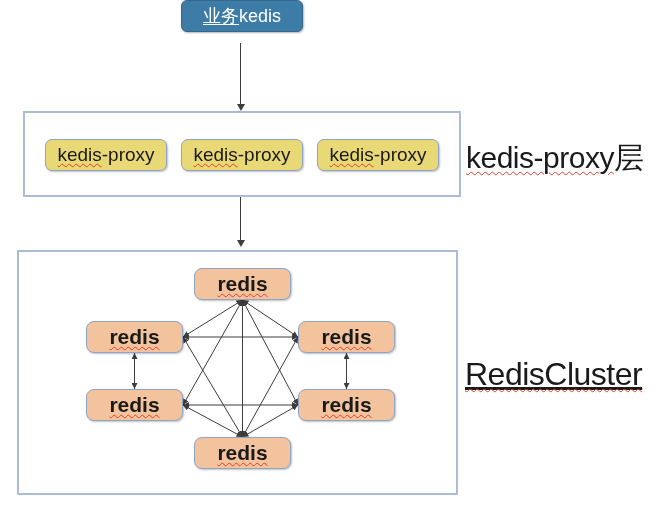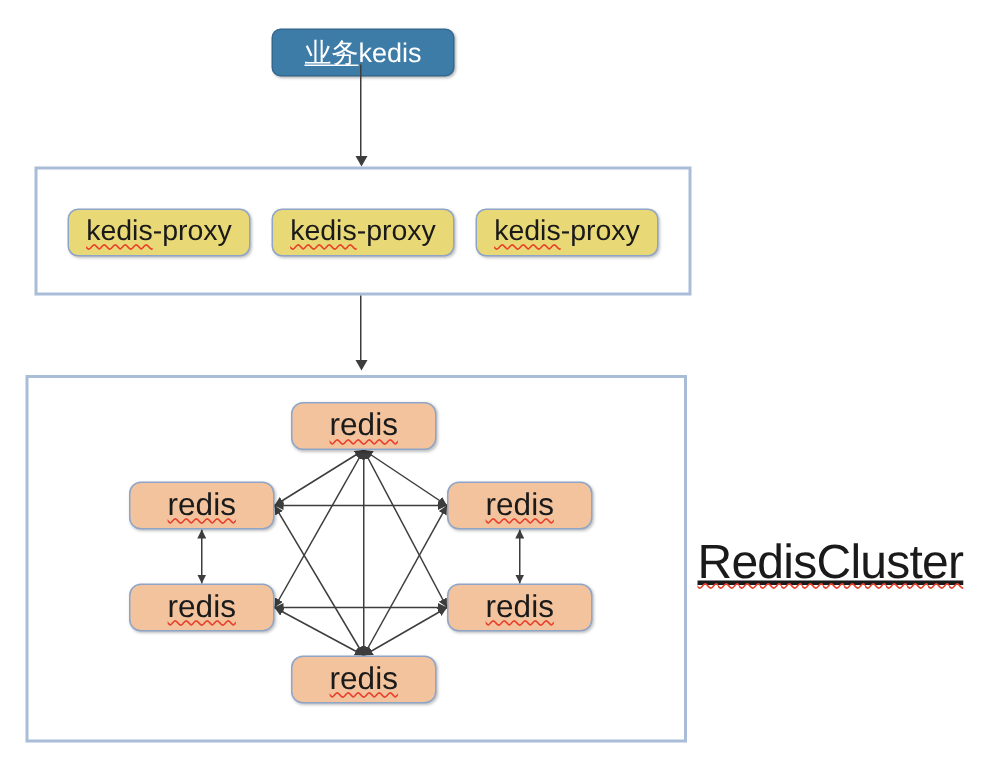--- a/index.html
+++ b/index.html
@@ -2,21 +2,21 @@
 <html style="--client-fill: #3e7ca8; --client-border: #34688e; --client-text: #ffffff; --proxy-fill: #e9d876; --redis-fill: #f2c39d; --node-border: #8fa5c7; --container-border: #a9bdd8; --line: #3d3d3d; --squiggle: #e8402a; --text: #1a1a1a;"><head>
 <meta charset="utf-8">
 <style>
   html,body{margin:0;padding:0;background:#ffffff;}
   .canvas{
     position:relative;width:670px;height:517px;background:#ffffff;overflow:hidden;
     font-family:"Liberation Sans",sans-serif;color:var(--text);
   }
   
   .client-box{
-    position:absolute;left:181px;top:19px;width:120px;height:30px;
+    position:absolute;left:181px;top:0;width:120px;height:30px;
     background:var(--client-fill);border:1px solid var(--client-border);border-radius:6px;
     display:flex;align-items:center;justify-content:center;
     color:var(--client-text);font-size:18px;
     box-shadow:1px 1px 2px rgba(0,0,0,.3);
   }
   .client-box .cjk{text-decoration:underline;text-decoration-thickness:1px;text-underline-offset:2px;}
   
   .flow-arrow{position:absolute;width:1px;background:var(--line);}
   .flow-arrow::after{
     content:"";position:absolute;left:-3.5px;bottom:-7px;width:0;height:0;
@@ -38,20 +38,21 @@
     box-shadow:1px 1px 2px rgba(0,0,0,.25);
   }
   .pb1{left:20px;}.pb2{left:156px;}.pb3{left:292px;}
   
   .redis-node{
     position:absolute;width:97px;height:32px;
     background:var(--redis-fill);border:1.5px solid var(--node-border);border-radius:8px;
     display:flex;align-items:center;justify-content:center;
     font-size:21px;box-sizing:border-box;z-index:2;
     box-shadow:1px 1px 2px rgba(0,0,0,.25);
+    font-weight:bold;
   }
   .n-top{left:175px;top:16px;}
   .n-lu{left:67px;top:69px;}
   .n-ru{left:279px;top:69px;}
   .n-ll{left:67px;top:137px;}
   .n-rl{left:279px;top:137px;}
   .n-bottom{left:175px;top:185px;}
   
   .mesh-svg{position:absolute;left:0;top:0;width:437px;height:241px;z-index:1;}
   .mesh-line{stroke:var(--line);stroke-width:1;}
@@ -85,20 +86,23 @@
       <span><span class="sq">kedis</span><span>-proxy</span></span>
     </div>
     <div class="proxy-box pb2">
       <span><span class="sq">kedis</span><span>-proxy</span></span>
     </div>
     <div class="proxy-box pb3">
       <span><span class="sq">kedis</span><span>-proxy</span></span>
     </div>
   </div>
 
+  <div class="side-label" id="proxy-label">
+    <span class="sq">kedis-proxy</span><span>层</span>
+  </div>
 
   <div class="flow-arrow" id="arrow2"></div>
 
   <div class="layer-container" id="cluster-container">
     <svg class="mesh-svg" viewBox="0 0 437 241" xmlns="http://www.w3.org/2000/svg">
       <defs>
         <marker id="ah" viewBox="0 0 10 10" refX="10" refY="5" markerWidth="6" markerHeight="6" orient="auto-start-reverse">
           <path class="arrowhead" d="M0,0 L10,5 L0,10 z"></path>
         </marker>
       </defs>

